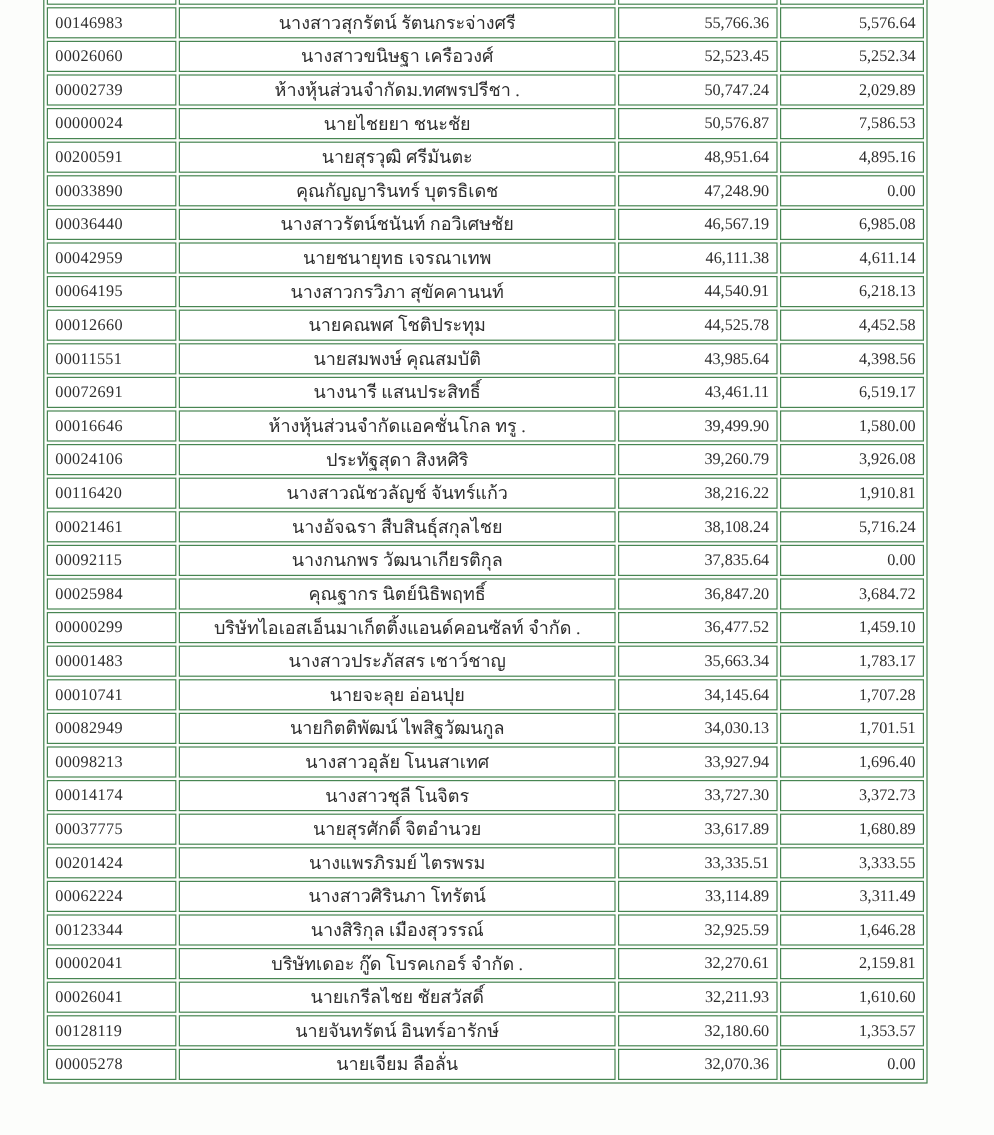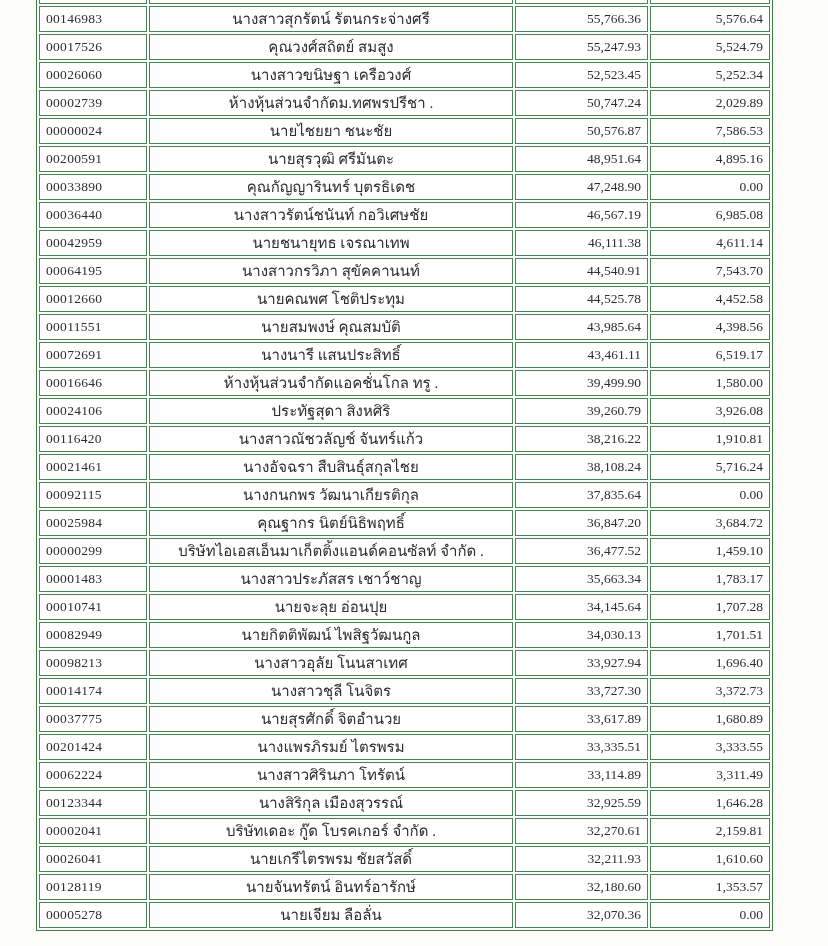--- a/index.html
+++ b/index.html
@@ -80,26 +80,20 @@
         <td class="cell-num"></td>
       </tr>
 
     <tr>
     <td class="cell-id">00146983</td>
     <td class="cell-name">นางสาวสุกรัตน์ รัตนกระจ่างศรี</td>
     <td class="cell-num">55,766.36</td>
     <td class="cell-num">5,576.64</td>
   </tr>
         <tr>
-    <td class="cell-id">00017526</td>
-    <td class="cell-name">คุณวงศ์สถิตย์ สมสูง</td>
-    <td class="cell-num">55,247.93</td>
-    <td class="cell-num">5,524.79</td>
-  </tr>
-        <tr>
     <td class="cell-id">00026060</td>
     <td class="cell-name">นางสาวขนิษฐา เครือวงศ์</td>
     <td class="cell-num">52,523.45</td>
     <td class="cell-num">5,252.34</td>
   </tr>
         <tr>
     <td class="cell-id">00002739</td>
     <td class="cell-name">ห้างหุ้นส่วนจำกัดม.ทศพรปรีชา .</td>
     <td class="cell-num">50,747.24</td>
     <td class="cell-num">2,029.89</td>
@@ -131,21 +125,21 @@
         <tr>
     <td class="cell-id">00042959</td>
     <td class="cell-name">นายชนายุทธ เจรณาเทพ</td>
     <td class="cell-num">46,111.38</td>
     <td class="cell-num">4,611.14</td>
   </tr>
         <tr>
     <td class="cell-id">00064195</td>
     <td class="cell-name">นางสาวกรวิภา  สุขัคคานนท์</td>
     <td class="cell-num">44,540.91</td>
-    <td class="cell-num">7,543.70</td>
+    <td class="cell-num">6,218.13</td>
   </tr>
         <tr>
     <td class="cell-id">00012660</td>
     <td class="cell-name">นายคณพศ โชติประทุม</td>
     <td class="cell-num">44,525.78</td>
     <td class="cell-num">4,452.58</td>
   </tr>
         <tr>
     <td class="cell-id">00011551</td>
     <td class="cell-name">นายสมพงษ์ คุณสมบัติ</td>
@@ -255,21 +249,21 @@
     <td class="cell-num">1,646.28</td>
   </tr>
         <tr>
     <td class="cell-id">00002041</td>
     <td class="cell-name">บริษัทเดอะ กู๊ด โบรคเกอร์ จำกัด .</td>
     <td class="cell-num">32,270.61</td>
     <td class="cell-num">2,159.81</td>
   </tr>
         <tr>
     <td class="cell-id">00026041</td>
-    <td class="cell-name">นายเกรีไตรพรม  ชัยสวัสดิ์</td>
+    <td class="cell-name">นายเกรีลไชย  ชัยสวัสดิ์</td>
     <td class="cell-num">32,211.93</td>
     <td class="cell-num">1,610.60</td>
   </tr>
         <tr>
     <td class="cell-id">00128119</td>
     <td class="cell-name">นายจันทรัตน์ อินทร์อารักษ์</td>
     <td class="cell-num">32,180.60</td>
     <td class="cell-num">1,353.57</td>
   </tr>
         <tr>

